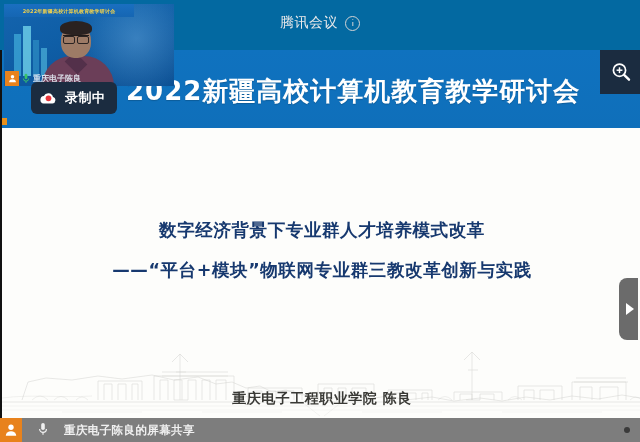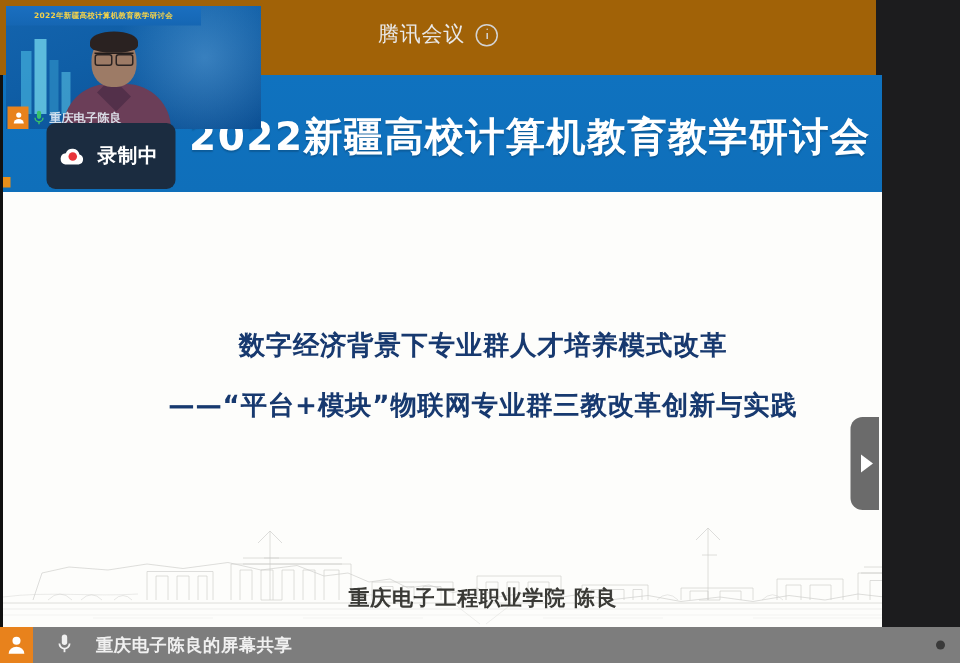--- a/index.html
+++ b/index.html
@@ -15,22 +15,22 @@
     position: relative;
     width: 640px; height: 442px;
     background: #1c1c1e;
     overflow: hidden;
   }
 
   
   .topbar {
     position: absolute;
     left: 0; top: 0;
-    width: 584px; height: 50px;
-    background: #a16207;
+    width: 640px; height: 50px;
+    background: #0369a1;
     display: flex;
     align-items: center;
     justify-content: center;
     z-index: 5;
   }
   .topbar-inner {
     display: flex;
     align-items: center;
     gap: 7px;
     transform: translateY(-2px);
@@ -63,21 +63,21 @@
     left: 50%; top: 5px;
     transform: translateX(-50%);
     width: 1.4px; height: 4.5px;
     background: #d3d3d4;
   }
 
   
   .stage {
     position: absolute;
     left: 0; top: 50px;
-    width: 588px; height: 368px;
+    width: 640px; height: 368px;
     background: #0ea5e9;
     overflow: hidden;
     border-left: 2px solid #111;
     box-sizing: border-box;
   }
 
   
   .banner {
     position: absolute;
     left: 0; top: 0;
@@ -260,21 +260,21 @@
     font-size: 8px;
     font-weight: bold;
     white-space: nowrap;
     opacity: .9;
   }
 
   
   .rec-badge {
     position: absolute;
     left: 31px; top: 82px;
-    height: 44px;
+    height: 32px;
     background: #1b2c40;
     border-radius: 6px;
     display: flex;
     align-items: center;
     gap: 7px;
     padding: 0 11px 0 8px;
     z-index: 25;
   }
   .rec-label {
     color: #ffffff;

